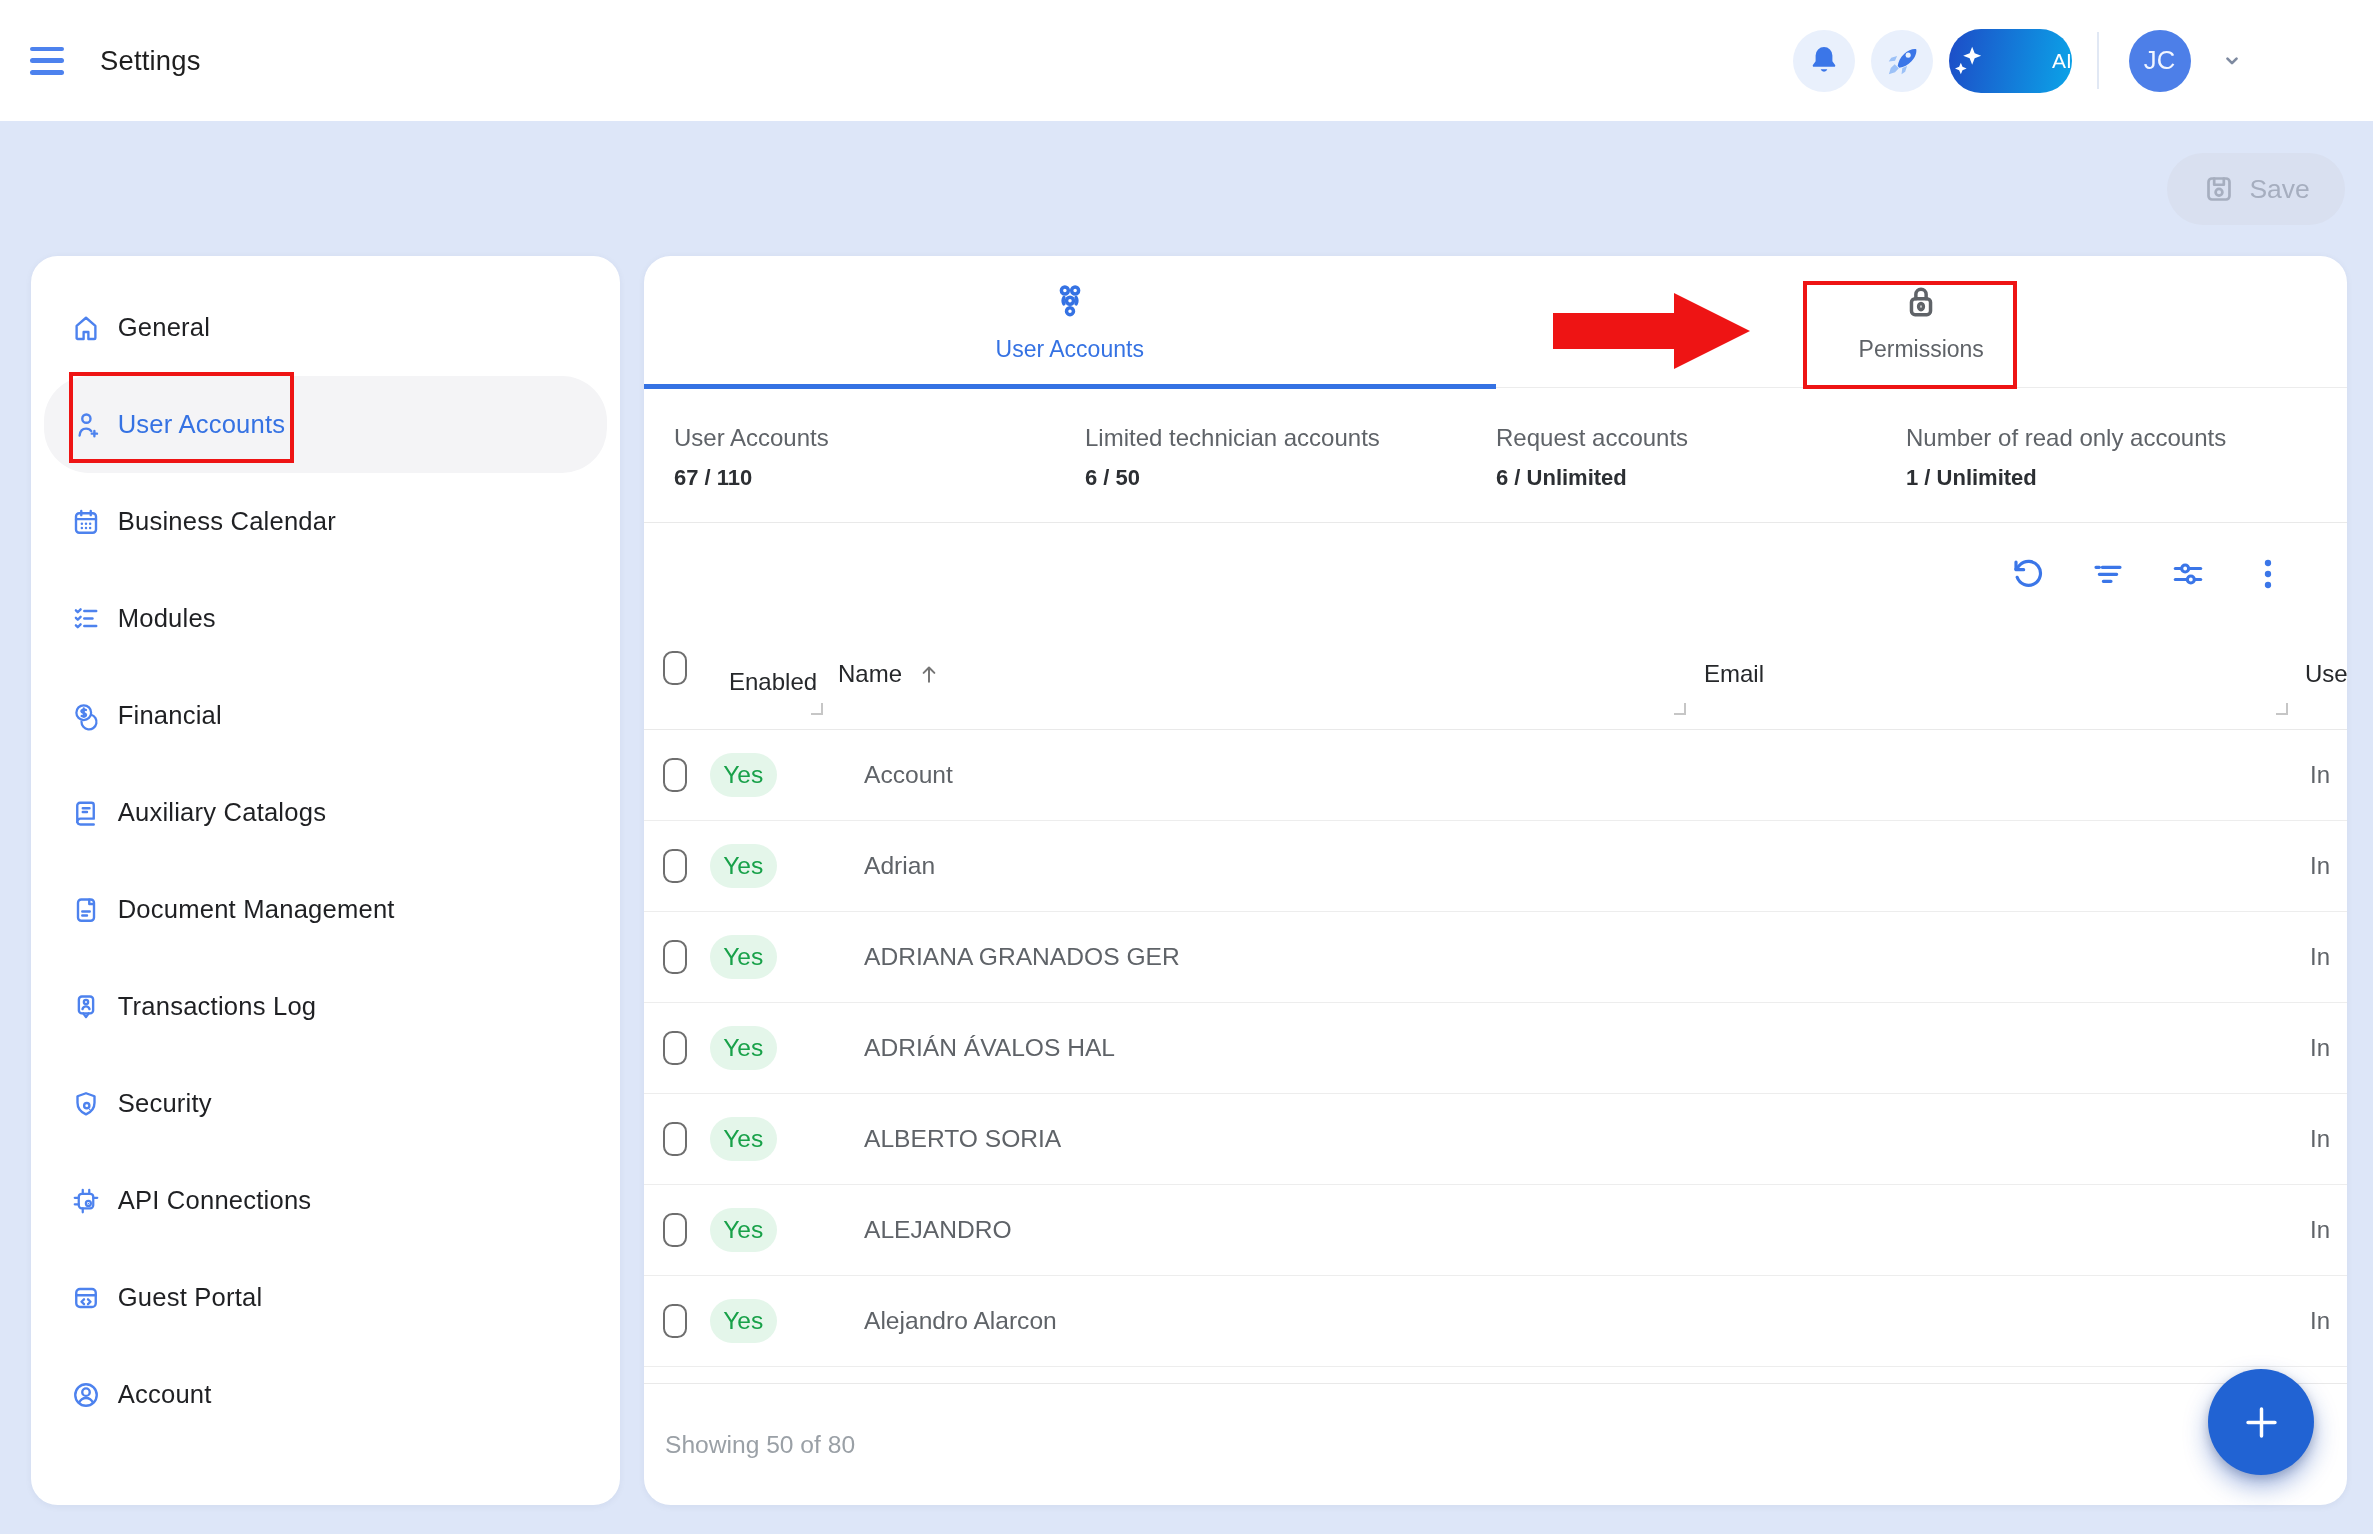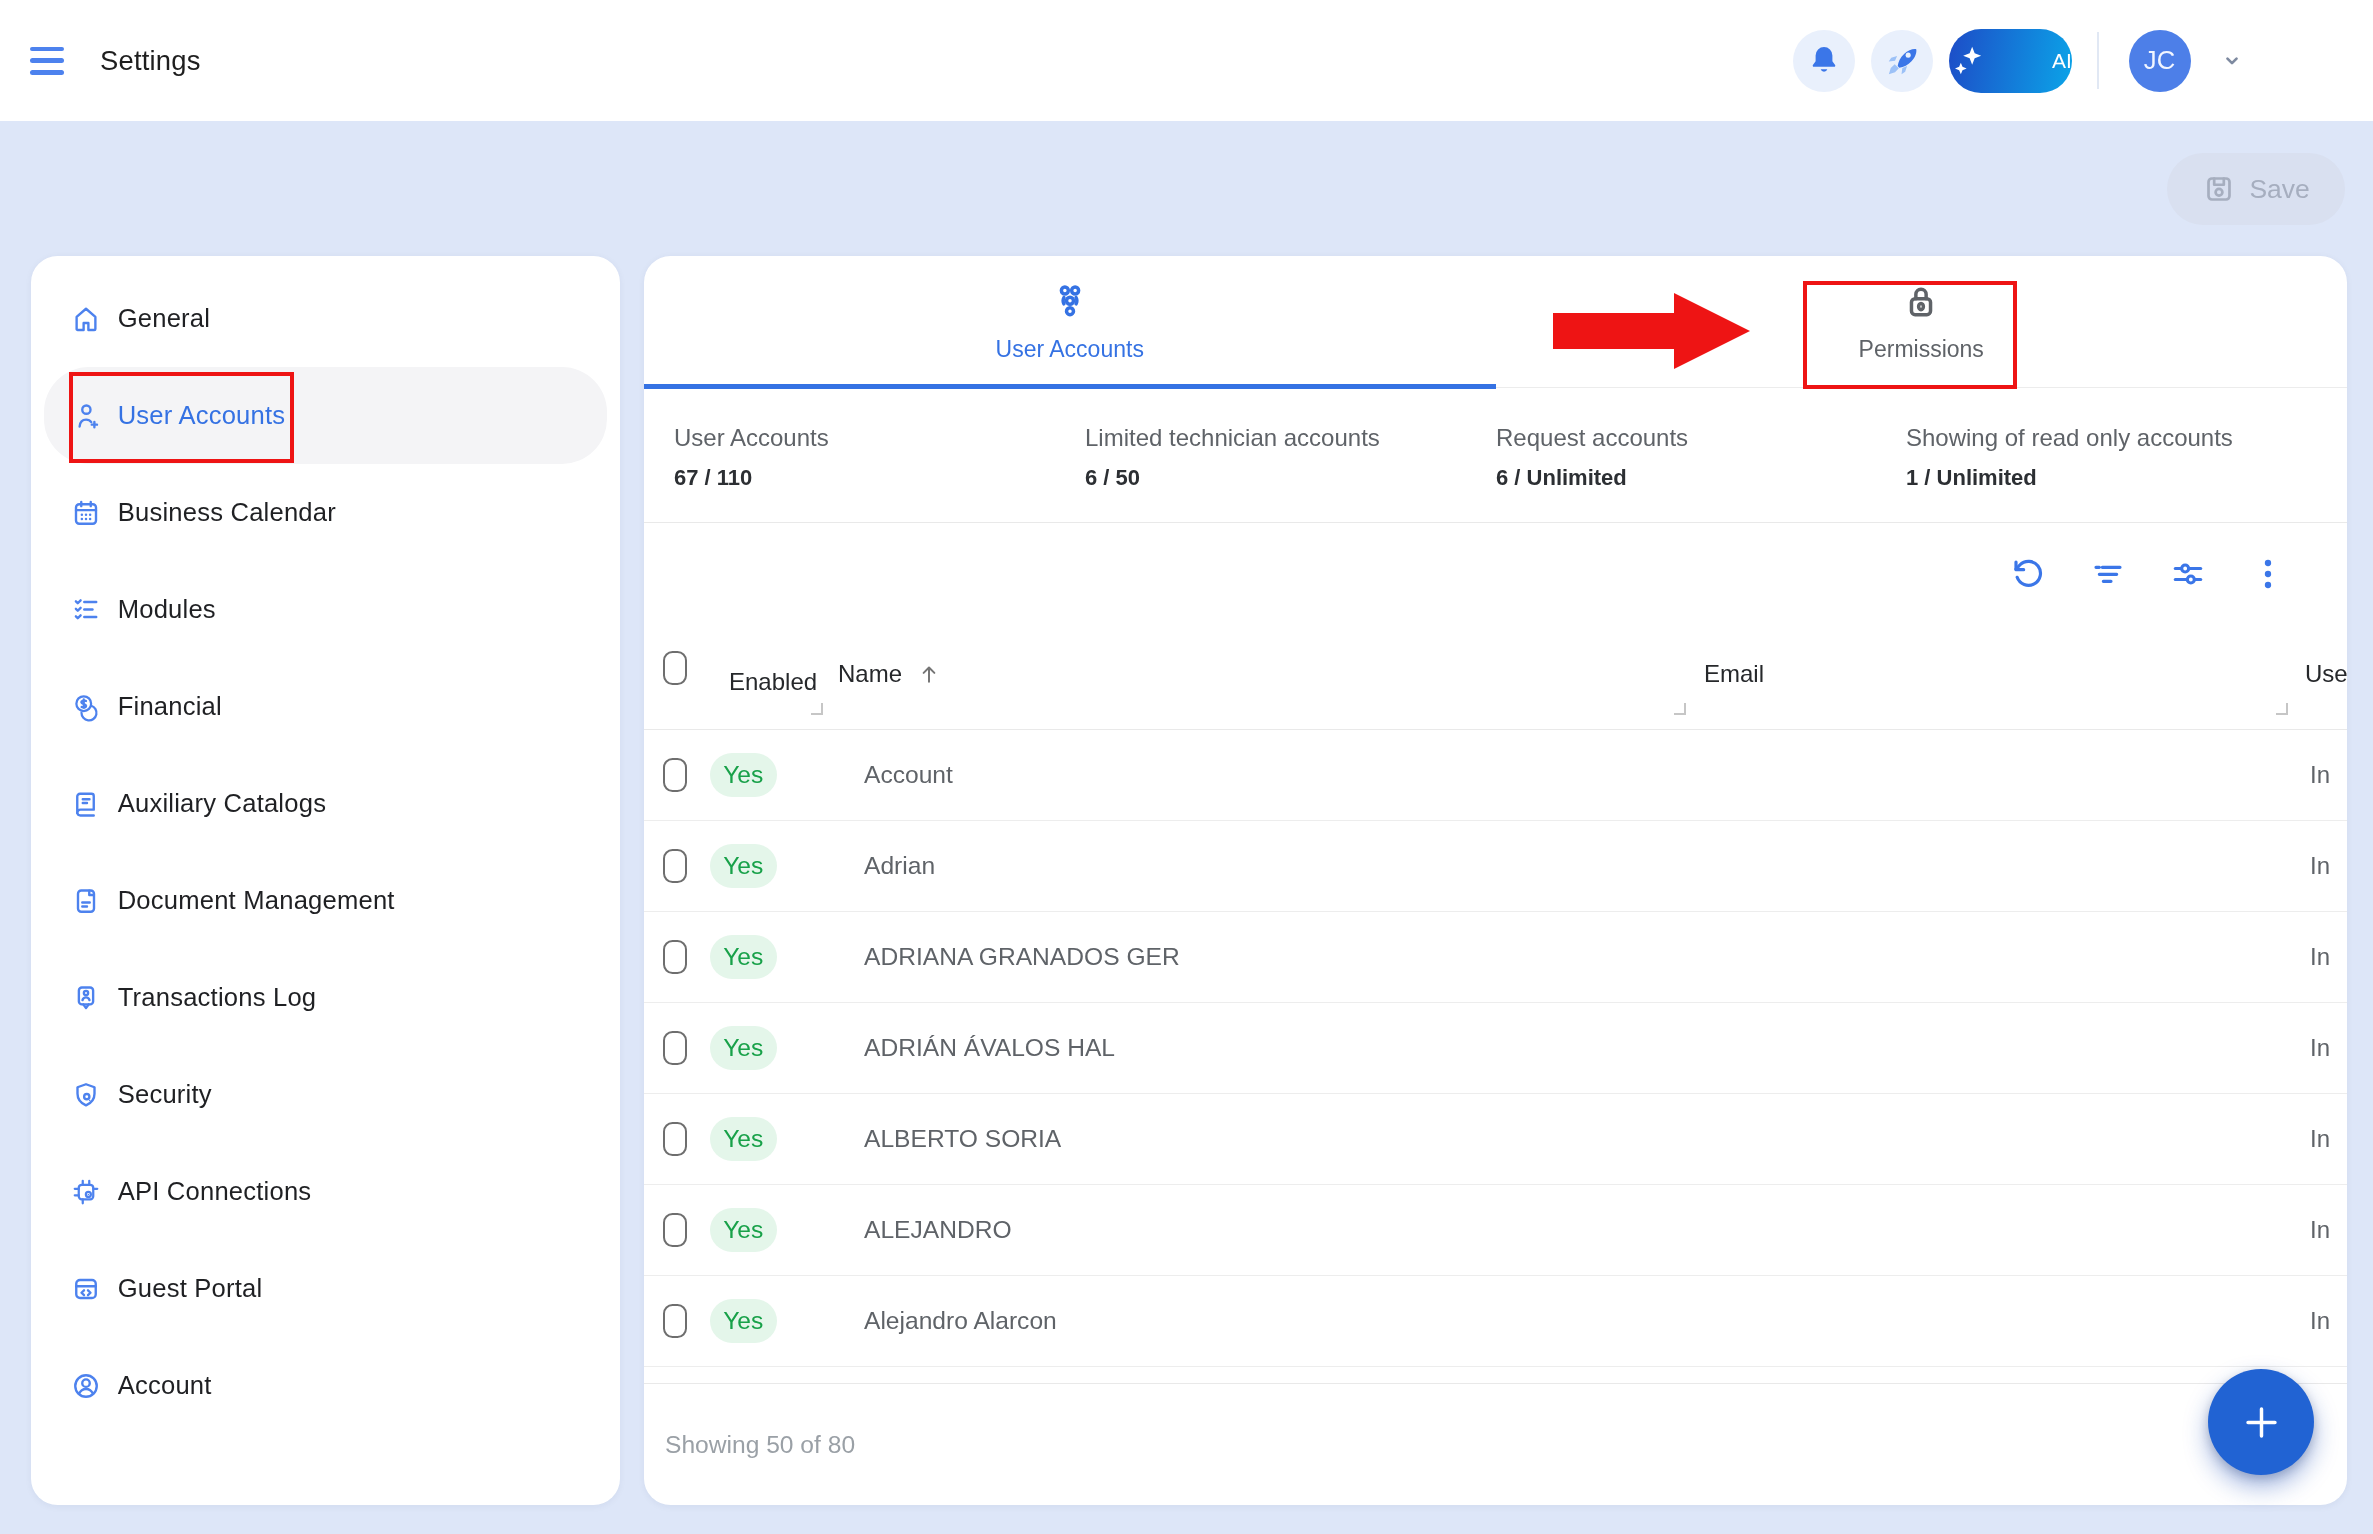--- a/index.html
+++ b/index.html
@@ -45,21 +45,21 @@
     position:absolute; right:28px; top:32px; width:178px; height:72px; border-radius:36px;
     background:#d9e0f0; border:none; display:flex; align-items:center; justify-content:center; gap:13.2px;
     color:#a6aebf; font-size:26.5px; font-weight:500; font-family:"Liberation Sans",sans-serif; cursor:default;
   }
   .save-btn svg { width:34px; height:34px; color:#a6aebf; }
 
   
   .sidebar-card {
     position:absolute; left:31px; top:256px; width:589px; height:1249px;
     background:#fff; border-radius:26.5px; box-shadow:0 1.9px 7.6px rgba(25,39,80,.05);
-    padding-top:14px;
+    padding-top:23px;
   }
   .side-item { display:flex; align-items:center; height:97px; margin:0 13.2px; padding-left:26.5px; border-radius:45px; cursor:pointer; }
   .side-item.selected { background:#f4f4f6; }
   .side-icon { width:30px; height:30px; color:#4d82ee; flex:0 0 30px; }
   .side-icon svg { width:30px; height:30px; }
   .side-label { margin-left:17px; font-size:25.6px; color:#1f2023; letter-spacing:0.2px; }
   .side-item.selected .side-label { color:#3572e3; }
   .sidebar-red-box {
     position:absolute; left:38px; top:116px; width:225px; height:91px;
     border:4.7px solid #ee1414; z-index:2; pointer-events:none;
@@ -367,21 +367,21 @@
   </div>
       <div class="stat">
     <div class="stat-label">Limited technician accounts</div>
     <div class="stat-value">6 / 50</div>
   </div>
       <div class="stat">
     <div class="stat-label">Request accounts</div>
     <div class="stat-value">6 / Unlimited</div>
   </div>
       <div class="stat">
-    <div class="stat-label">Showing of read only accounts</div>
+    <div class="stat-label">Number of read only accounts</div>
     <div class="stat-value">1 / Unlimited</div>
   </div>
     </div>
 
   <div class="table-toolbar">
     <span class="tool-icon">
       <svg viewBox="0 0 24 24" fill="none" stroke="currentColor" stroke-width="1.9" stroke-linecap="round" stroke-linejoin="round">
           <path d="M4.8 4.8v4.6h4.6"></path>
           <path d="M5.5 14a7.2 7.2 0 1 0 1.6-7.4L4.8 9.1"></path>
         </svg>

